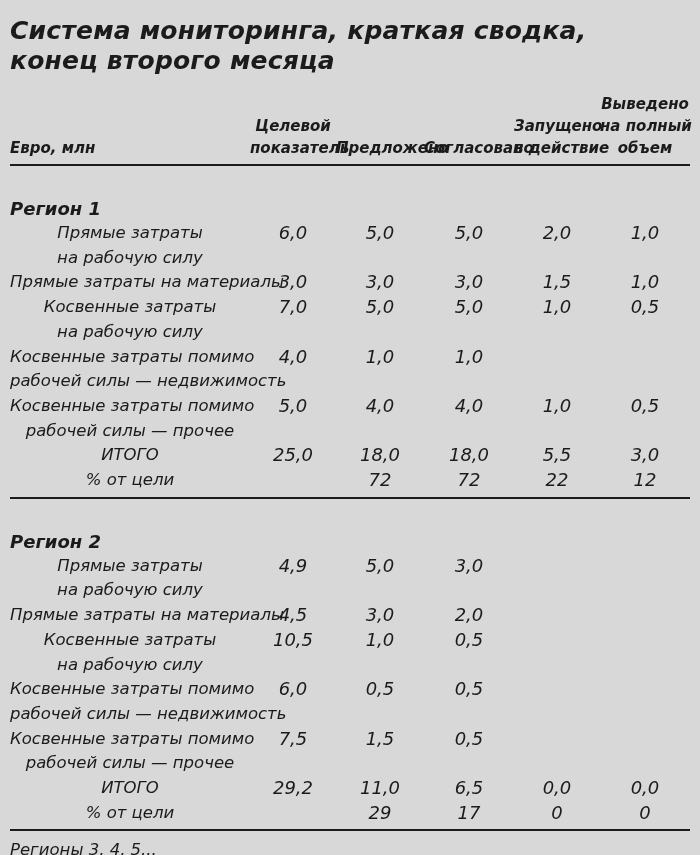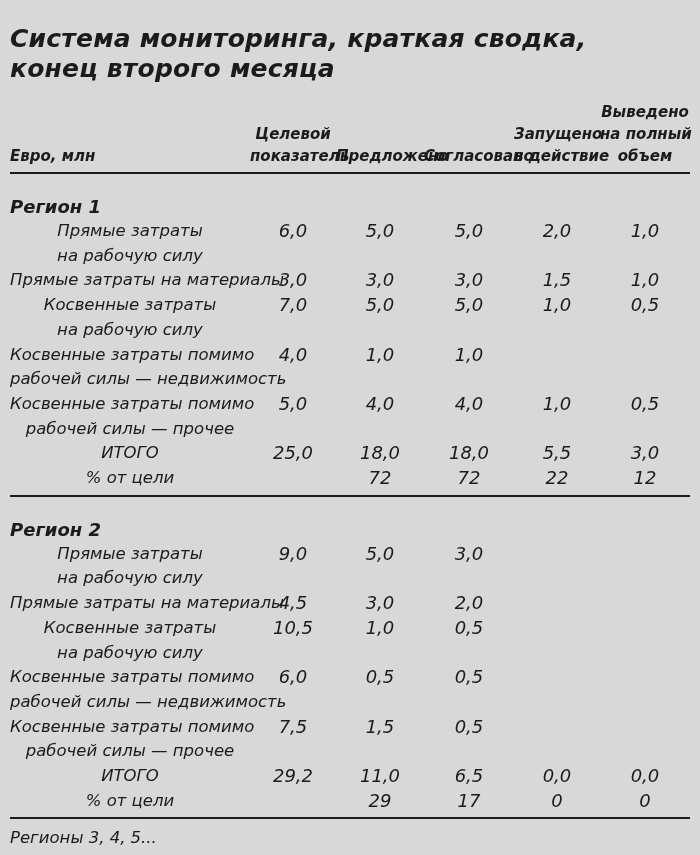--- a/index.html
+++ b/index.html
@@ -12,21 +12,21 @@
     background: #d8d8d8;
     color: #1b1b1b;
     font-family: "DejaVu Sans", sans-serif;
     font-style: italic;
     overflow: hidden;
   }
   .page {
     box-sizing: border-box;
     width: 700px;
     height: 779px;
-    padding: 20px 10px 0 10px;
+    padding: 12px 10px 0 10px;
   }
   .title {
     margin: 4px 0 0 0;
     font-size: 25px;
     line-height: 30px;
     font-weight: bold;
     white-space: pre;
     letter-spacing: 0.2px;
   }
   .grid {
@@ -47,21 +47,21 @@
     white-space: pre;
   }
   .header-cell.first {
     text-align: left;
   }
   .region-section {
     border-bottom: 2px solid #1b1b1b;
     padding-bottom: 4px;
   }
   .region-name {
-    margin-top: 20px;
+    margin-top: 30px;
     font-weight: bold;
     font-size: 18px;
     line-height: 25px;
   }
   .row {
     font-size: 16.5px;
     line-height: 24.7px;
   }
   .cell {
     text-align: center;
@@ -163,21 +163,21 @@
           <div class="cell value">72</div>
           <div class="cell value">22</div>
           <div class="cell value">12</div>
         </div>
       </div>
       <div class="region-section">
         <div class="region-name">Регион 2</div>
         <div class="grid row">
           <div class="cell label">Прямые затраты
 на рабочую силу</div>
-          <div class="cell value">9,0</div>
+          <div class="cell value">4,9</div>
           <div class="cell value">5,0</div>
           <div class="cell value">3,0</div>
           <div class="cell value"></div>
           <div class="cell value"></div>
         </div>
         <div class="grid row">
           <div class="cell label">Прямые затраты на материалы</div>
           <div class="cell value">4,5</div>
           <div class="cell value">3,0</div>
           <div class="cell value">2,0</div>

